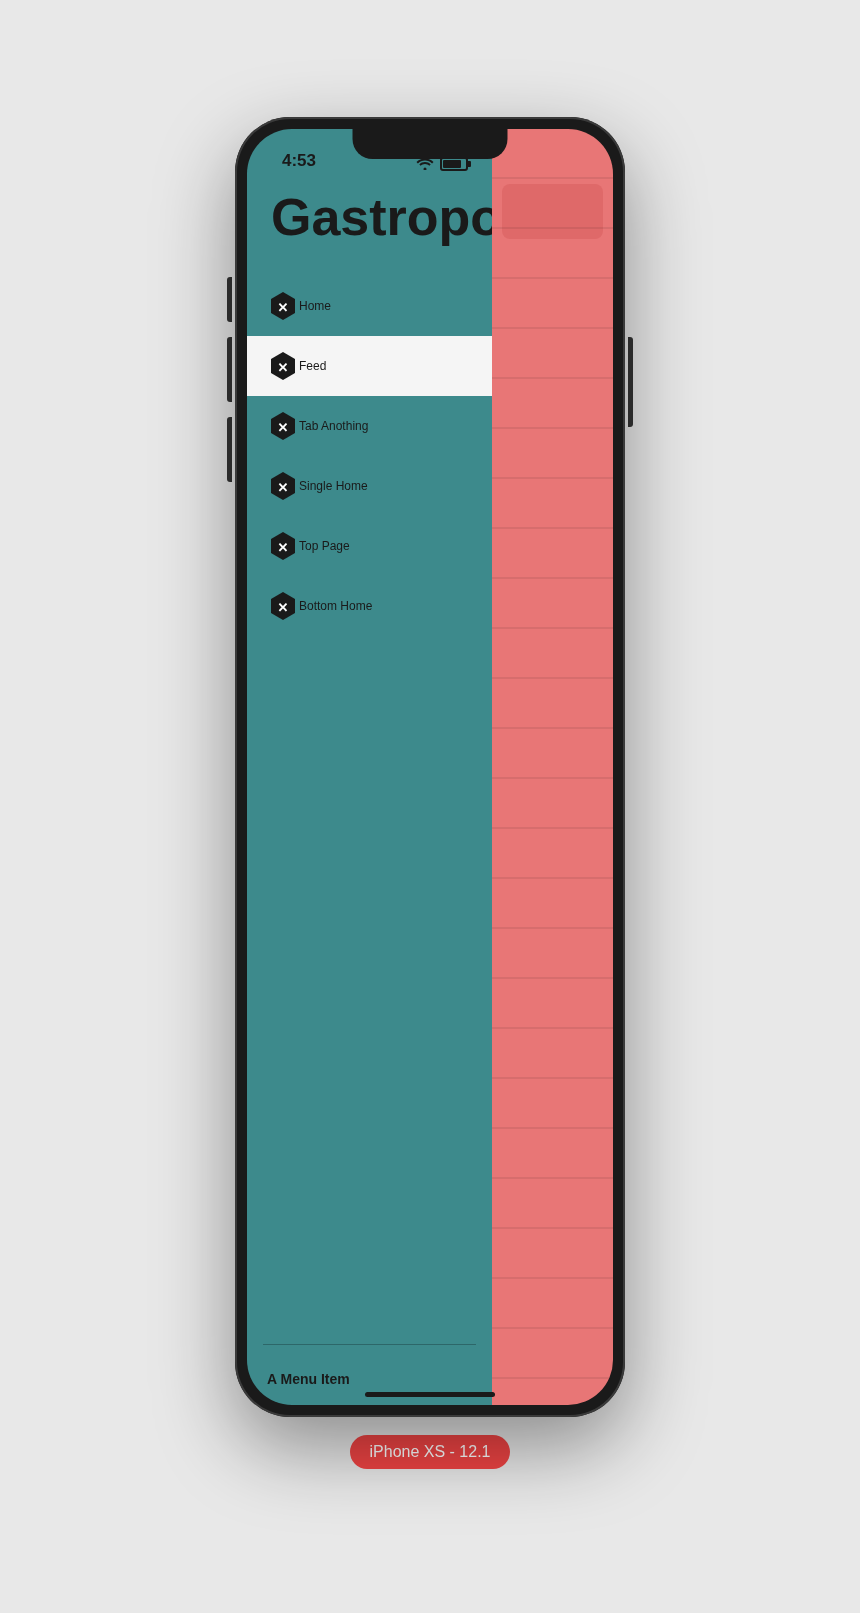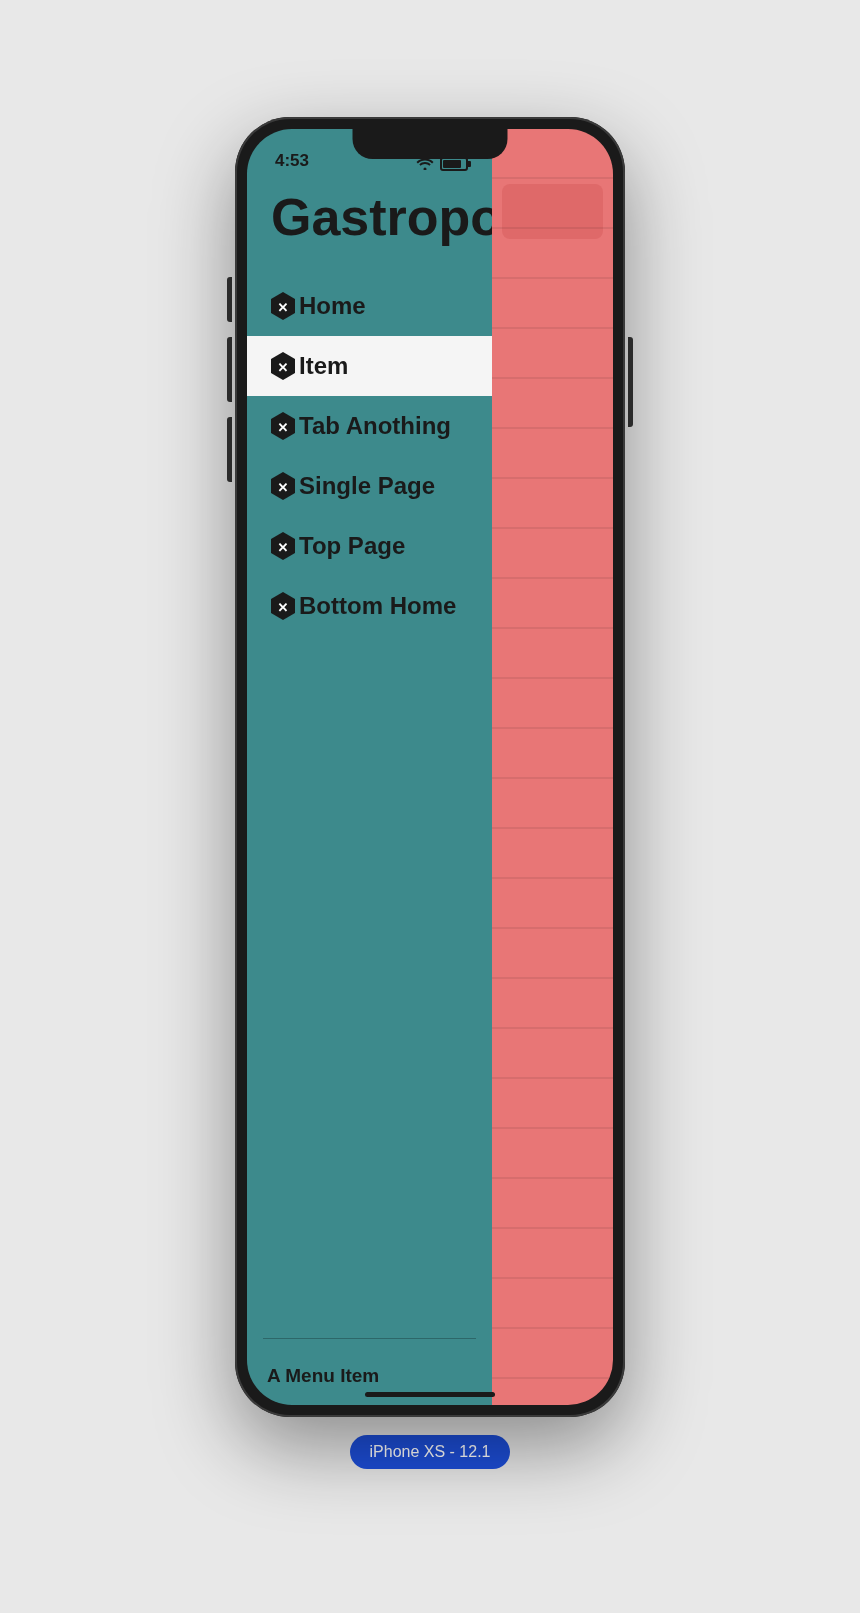--- a/index.html
+++ b/index.html
@@ -153,21 +153,21 @@
       right: 10px;
       height: 55px;
       background: rgba(220, 100, 100, 0.7);
       border-radius: 8px;
     }
 
     
     .status-bar {
       position: absolute;
       top: 0;
-      left: 4px;
+      left: 11px;
       right: 0;
       height: 48px;
       display: flex;
       justify-content: space-between;
       align-items: flex-end;
       padding: 0 24px 6px;
       z-index: 5;
     }
 
     .status-time {
@@ -236,22 +236,22 @@
       padding: 14px 20px;
       cursor: pointer;
       position: relative;
     }
 
     .menu-item.active {
       background: #f5f5f5;
     }
 
     .menu-item-label {
-      font-size: 24px;
-      font-weight: 700;
+      font-size: 12px;
+      font-weight: 400;
       color: #1a1a1a;
     }
 
     
     .hex-icon {
       width: 32px;
       height: 32px;
     }
 
     
@@ -263,42 +263,42 @@
 
     
     .menu-item-plain {
       display: flex;
       align-items: center;
       padding: 18px 20px;
       cursor: pointer;
     }
 
     .menu-item-plain-label {
-      font-size: 19px;
+      font-size: 14px;
       font-weight: 600;
       color: #1a1a1a;
     }
 
     
     .home-indicator {
       position: absolute;
       bottom: 8px;
       left: 50%;
       transform: translateX(-50%);
       width: 130px;
       height: 5px;
       background: #1a1a1a;
       border-radius: 3px;
       z-index: 10;
     }
 
     
     .device-label {
       margin-top: 18px;
-      background: #1d4ed8;
+      background: #ef4444;
       color: #ffffff;
       padding: 8px 20px;
       border-radius: 20px;
       font-size: 16px;
       font-weight: 500;
     }
 
     
     .wifi-svg {
       fill: #1a1a1a;
@@ -349,37 +349,37 @@
                 <text x="16" y="22" text-anchor="middle" fill="white" font-size="13" font-weight="bold">✕</text>
               </svg>
               <span class="menu-item-label">Home</span>
             </li>
 
             <li class="menu-item active">
               <svg class="hex-icon" viewBox="0 0 32 32">
                 <polygon points="16,2 28,9 28,23 16,30 4,23 4,9" fill="#1a1a1a"></polygon>
                 <text x="16" y="22" text-anchor="middle" fill="white" font-size="13" font-weight="bold">✕</text>
               </svg>
-              <span class="menu-item-label">Item</span>
+              <span class="menu-item-label">Feed</span>
             </li>
 
             <li class="menu-item">
               <svg class="hex-icon" viewBox="0 0 32 32">
                 <polygon points="16,2 28,9 28,23 16,30 4,23 4,9" fill="#1a1a1a"></polygon>
                 <text x="16" y="22" text-anchor="middle" fill="white" font-size="13" font-weight="bold">✕</text>
               </svg>
               <span class="menu-item-label">Tab Anothing</span>
             </li>
 
             <li class="menu-item">
               <svg class="hex-icon" viewBox="0 0 32 32">
                 <polygon points="16,2 28,9 28,23 16,30 4,23 4,9" fill="#1a1a1a"></polygon>
                 <text x="16" y="22" text-anchor="middle" fill="white" font-size="13" font-weight="bold">✕</text>
               </svg>
-              <span class="menu-item-label">Single Page</span>
+              <span class="menu-item-label">Single Home</span>
             </li>
 
             <li class="menu-item">
               <svg class="hex-icon" viewBox="0 0 32 32">
                 <polygon points="16,2 28,9 28,23 16,30 4,23 4,9" fill="#1a1a1a"></polygon>
                 <text x="16" y="22" text-anchor="middle" fill="white" font-size="13" font-weight="bold">✕</text>
               </svg>
               <span class="menu-item-label">Top Page</span>
             </li>
 

